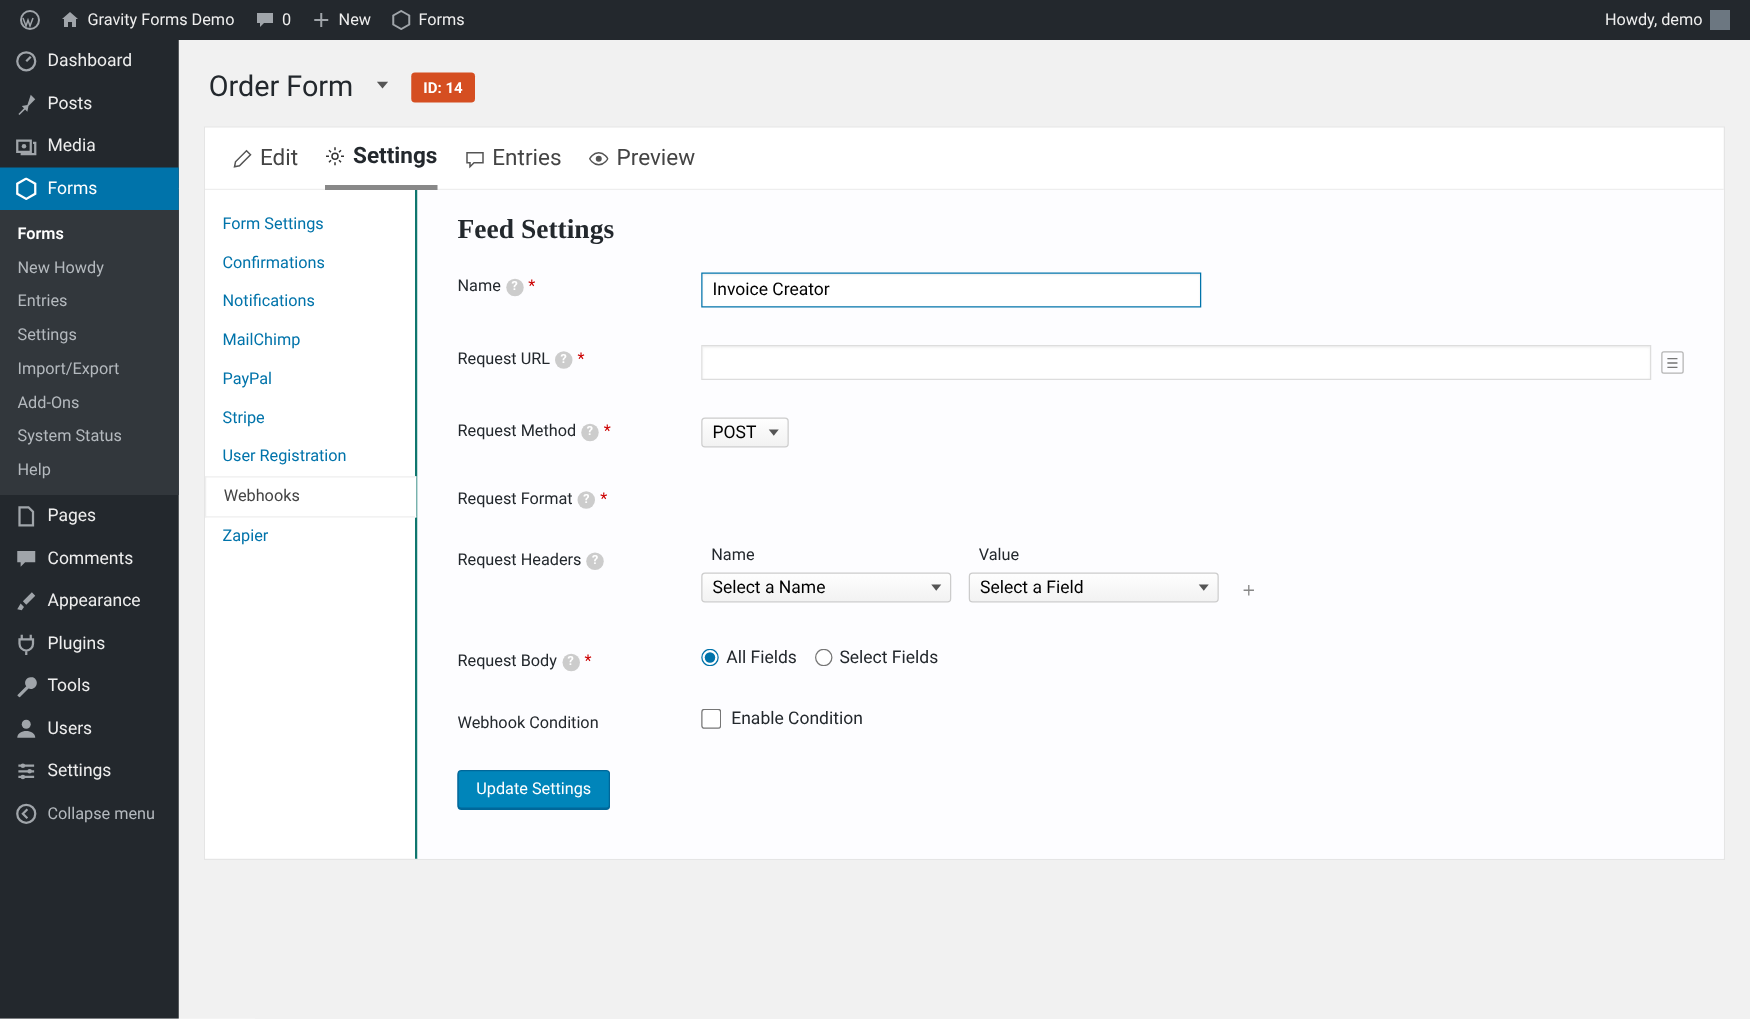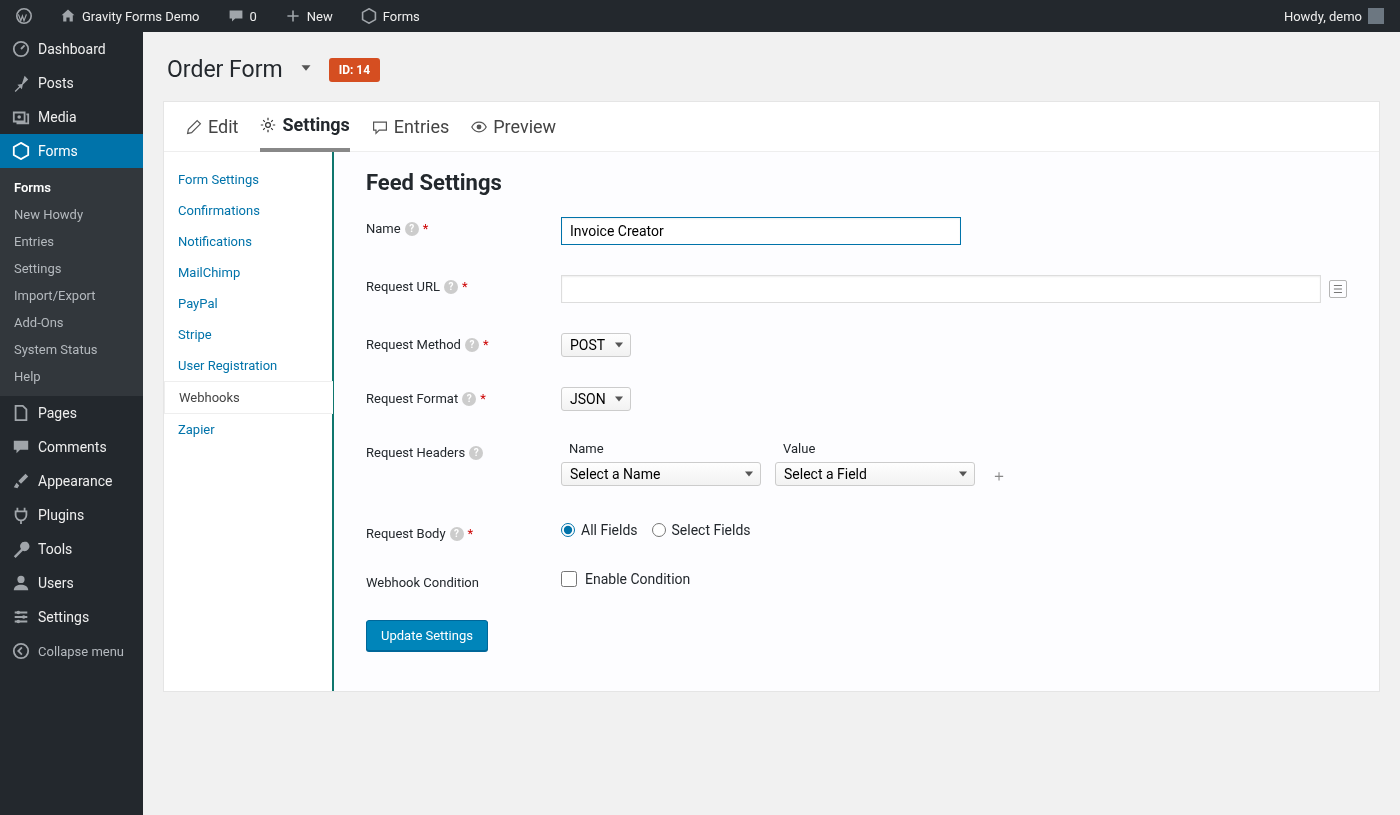--- a/index.html
+++ b/index.html
@@ -1,20 +1,20 @@
 <!DOCTYPE html>
 <html><head>
 <meta charset="utf-8">
 <style>
 * { margin: 0; padding: 0; box-sizing: border-box; font-family: -apple-system, BlinkMacSystemFont, "Segoe UI", Roboto, sans-serif; }
 body { background: #f1f1f1; font-size: 13px; color: #23282d; }
 
 
 .adminbar { height: 32px; background: #23282d; color: #eee; display: flex; align-items: center; padding: 0 8px; justify-content: space-between; }
-.adminbar .left, .adminbar .right { display: flex; align-items: center; gap: 12px; text-align: right; }
+.adminbar .left, .adminbar .right { display: flex; align-items: center; gap: 0; text-align: right; }
 .adminbar .item { display: flex; align-items: center; gap: 6px; padding: 0 8px; height: 32px; color: #eee; cursor: pointer; font-size: 13px; }
 .adminbar svg { width: 16px; height: 16px; fill: #a0a5aa; }
 .adminbar .avatar-box { width: 16px; height: 16px; background: #6c7781; }
 
 
 .wrap { display: flex; min-height: calc(100vh - 32px); }
 .wpmenu { width: 168px; background: #23282d; color: #eee; font-size: 14px; }
 .wpmenu .mitem { display: flex; align-items: center; gap: 8px; padding: 8px 12px; color: #eee; cursor: pointer; position: relative; }
 .wpmenu .mitem svg { width: 18px; height: 18px; fill: #a0a5aa; }
 .wpmenu .mitem.active { background: #0073aa; color: #fff; }
@@ -41,21 +41,21 @@
 .gftabs .tab svg{width:16px;height:16px;fill:#555;}
 .gftabs .tab.active{font-weight:700; color:#23282d; border-bottom:4px solid #888; height:50px; box-sizing:border-box;}
 
 
 .settings-body { display:flex; }
 .settings-nav { width:170px; border-right:2px solid #0f766e; padding:12px 0;}
 .settings-nav .snav { padding:8px 14px; color:#0073aa; cursor:pointer; font-size:13px;}
 .settings-nav .snav.active { background:#fff; color:#444; font-weight:400; border:1px solid #eee; border-right:1px solid #fff; margin-right:-1px;}
 
 .settings-form { flex:1; padding: 18px 32px 40px 32px; background:#fdfdff;}
-.settings-form h2{ font-size:22px; font-weight:700; margin-bottom:22px;}
+.settings-form h2{ font-size:22px; font-weight:700; margin-bottom:22px;font-family:Liberation Serif, serif;}
 .field-row{ display:flex; align-items:flex-start; margin-bottom:30px;}
 .field-row.headers{margin-bottom:36px;}
 .flabel{ width:195px; font-size:13px; color:#23282d; display:flex; align-items:center; gap:4px; padding-top:4px;}
 .flabel .help{ width:14px;height:14px;border-radius:50%;background:#ccc;color:#fff;display:inline-flex;align-items:center;justify-content:center;font-size:10px;font-weight:700;}
 .flabel .req{ color:#c00;}
 .fctrl{ flex:1; }
 .fctrl input[type=text]{ width:400px; padding:5px 8px; border:1px solid #0073aa; box-shadow: inset 0 1px 2px rgba(0,0,0,.07); font-size:14px;}
 .fctrl input.url{ width:760px; border-color:#ddd;}
 .fctrl select{ font-size:14px; padding:3px 24px 3px 8px; border:1px solid #ccc; border-radius:3px; background:linear-gradient(#fefefe,#f2f2f2); appearance:none; position:relative;}
 .selwrap{position:relative;display:inline-block;}
@@ -303,21 +303,20 @@
               </div>
             <div class="fctrl"><span class="selwrap"><select><option>POST</option></select></span></div>
           </div>
 
           <div class="field-row">
             <div class="flabel">
                 <span>Request Format</span>
                 <span class="help">?</span>
                 <span class="req">*</span>
               </div>
-            <div class="fctrl"><span class="selwrap"><select><option>JSON</option></select></span></div>
           </div>
 
           <div class="field-row headers">
             <div class="flabel">
                 <span>Request Headers</span>
                 <span class="help">?</span>
               </div>
             <div class="fctrl header-table">
               <div class="hcols">
                 <div class="col">Name</div>

